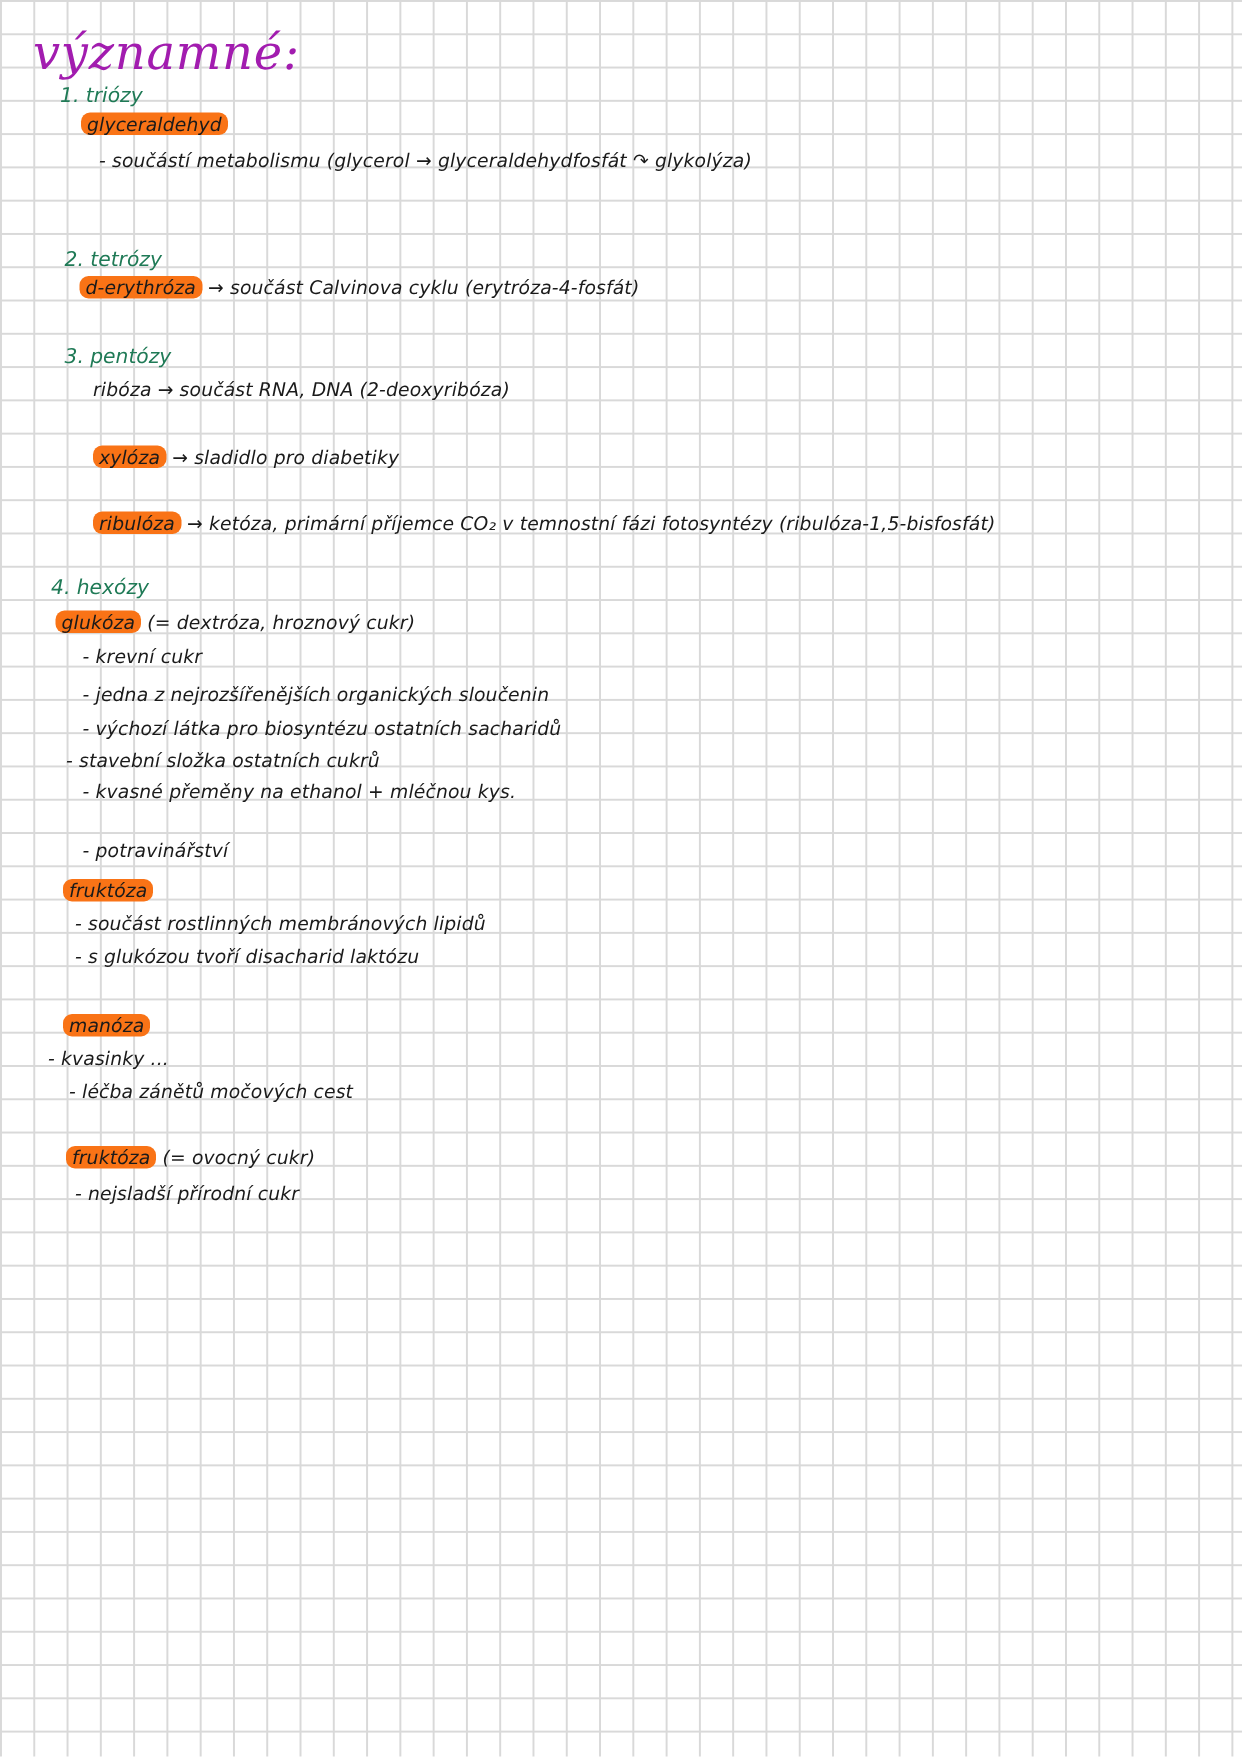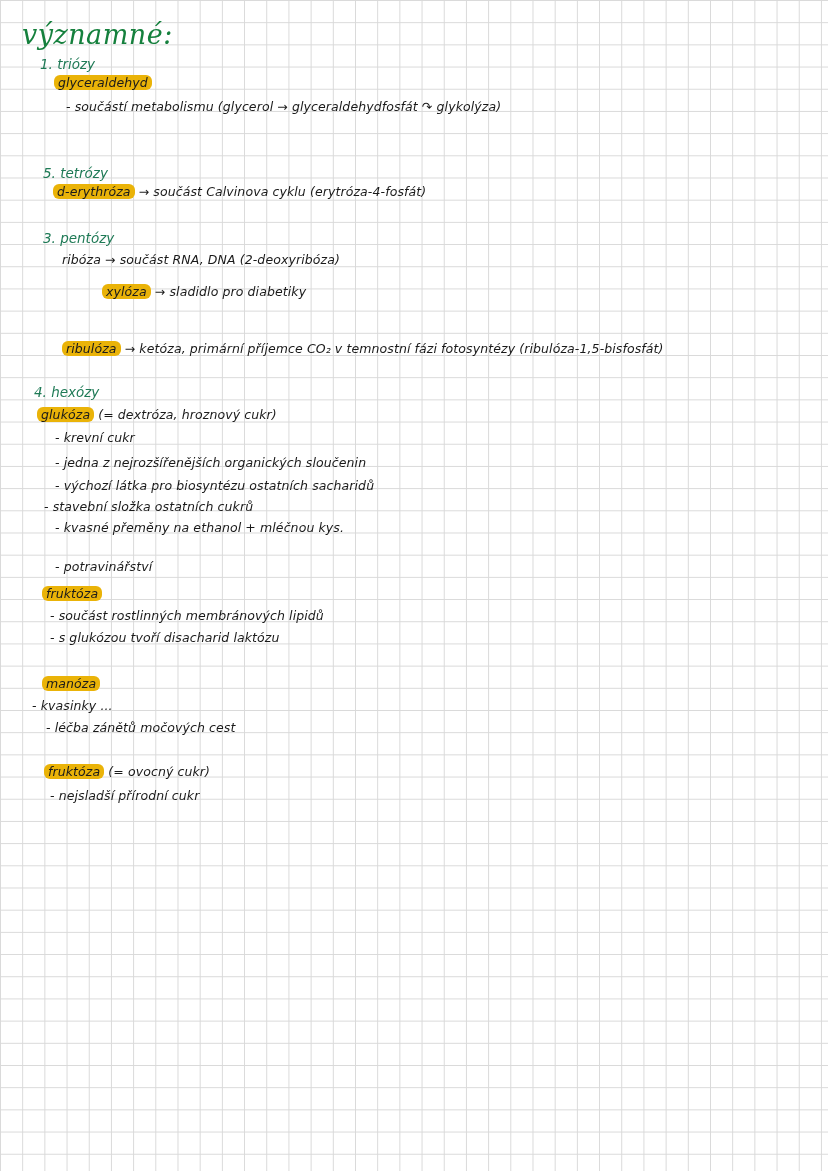--- a/index.html
+++ b/index.html
@@ -25,64 +25,64 @@
       line-height: 16px;
       font-style: italic;
       letter-spacing: 0.1px;
     }
     .title {
       position: absolute;
       left: 22px;
       top: 20px;
       font-family: "DejaVu Serif", serif;
       font-style: italic;
-      font-size: 27px;
+      font-size: 32px;
       line-height: 30px;
-      color: #15803d;
+      color: #a21caf;
       letter-spacing: 0.5px;
     }
     .heading {
       position: absolute;
       white-space: nowrap;
       font-style: italic;
       font-size: 13.5px;
       line-height: 16px;
       color: #1f7a56;
     }
     .hl {
-      background: #eab308;
+      background: #f97316;
       border-radius: 6px;
       padding: 0 4px;
       margin-left: -4px;
     }
     .term { font-weight: normal; }
   </style>
 </head>
 <body>
 
 <div class="page">
 
   <div class="title">významné:</div>
 
   <div class="heading" style="left:40px; top:56px;">1. triózy</div>
   <div class="line" style="left:58px; top:75px;">
     <span class="hl term">glyceraldehyd</span>
   </div>
   <div class="line" style="left:66px; top:99px;">- součástí metabolismu (glycerol → glyceraldehydfosfát ↷ glykolýza)</div>
 
-  <div class="heading" style="left:43px; top:165px;">5. tetrózy</div>
+  <div class="heading" style="left:43px; top:165px;">2. tetrózy</div>
   <div class="line" style="left:57px; top:184px;">
     <span class="hl term">d-erythróza</span><span> → součást Calvinova cyklu (erytróza-4-fosfát)</span>
   </div>
 
   <div class="heading" style="left:43px; top:230px;">3. pentózy</div>
   <div class="line" style="left:62px; top:252px;">
     <span class="term">ribóza</span><span> → součást RNA, DNA (2-deoxyribóza)</span>
   </div>
-  <div class="line" style="left:66px; top:284px;margin-left:40px;">
+  <div class="line" style="left:66px; top:297px;">
     <span class="hl term">xylóza</span><span> → sladidlo pro diabetiky</span>
   </div>
   <div class="line" style="left:66px; top:341px;">
     <span class="hl term">ribulóza</span><span> → ketóza, primární příjemce CO₂ v temnostní fázi fotosyntézy (ribulóza-1,5-bisfosfát)</span>
   </div>
 
   <div class="heading" style="left:34px; top:384px;">4. hexózy</div>
   <div class="line" style="left:41px; top:407px;">
     <span class="hl term">glukóza</span><span> (= dextróza, hroznový cukr)</span>
   </div>

